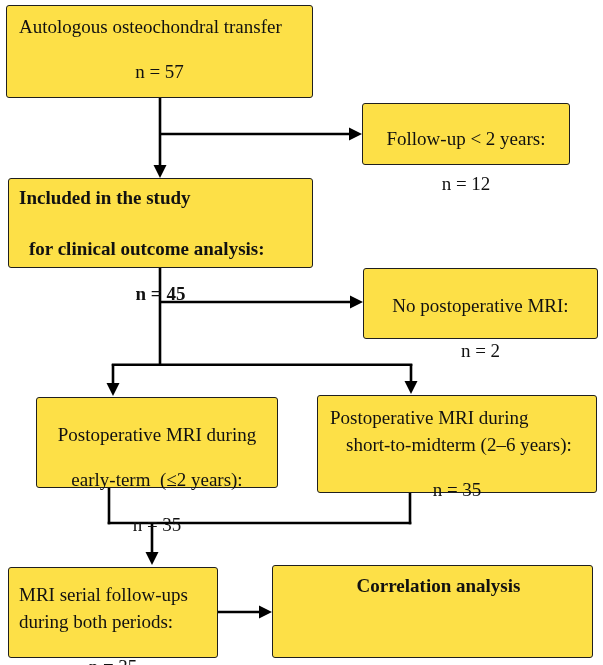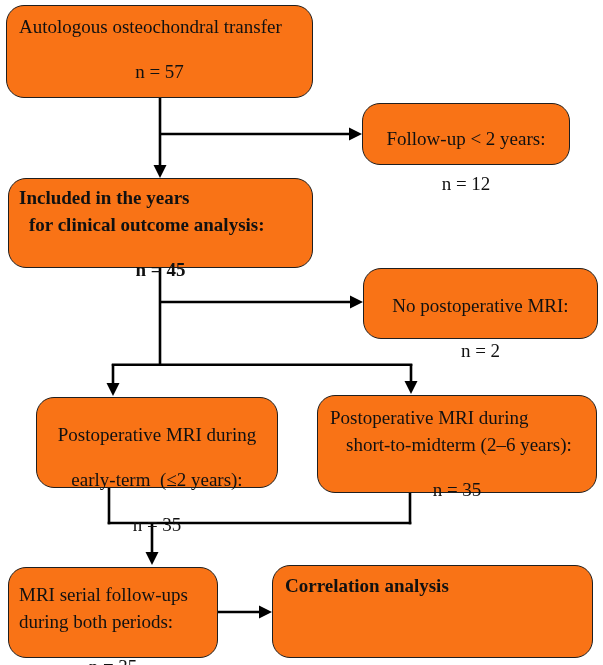--- a/index.html
+++ b/index.html
@@ -17,42 +17,42 @@
     left: 0; top: 0;
     width: 603px; height: 665px;
     z-index: 1;
   }
   svg.connectors line { stroke: #000000; stroke-width: 2.6; }
   svg.connectors polygon { fill: #000000; stroke: none; }
   .box {
     position: absolute;
     z-index: 2;
     box-sizing: border-box;
-    background: #f97316;
+    background: #fde047;
     border: 1.6px solid #1f1f1f;
-    border-radius: 18px;
+    border-radius: 3px;
     font-size: 19px;
     line-height: 27px;
   }
   .box.bold { font-weight: bold; }
   .line { white-space: pre-wrap; }
   .pl-a { padding-left: 12px; }
   .pl-b { padding-left: 28px; }
   .pl-c { padding-left: 10px; }
-  .pl-d { padding-left: 20px; }
+  .pl-d { padding-left: 20px; margin-top: 24px; }
   .ctr  { text-align: center; margin-top: 18px; }
 
   #box-surgery     { left: 6px;   top: 5px;   width: 307px; height: 93px; padding-top: 7px; }
   #box-followup    { left: 362px; top: 103px; width: 208px; height: 62px; padding-top: 3px; }
   #box-included    { left: 8px;   top: 178px; width: 305px; height: 90px; padding-top: 5px; }
   #box-nomri       { left: 363px; top: 268px; width: 235px; height: 71px; padding-top: 5px; }
   #box-early       { left: 36px;  top: 397px; width: 242px; height: 91px; padding-top: 5px; }
   #box-midterm     { left: 317px; top: 395px; width: 280px; height: 98px; padding-top: 8px; }
   #box-serial      { left: 8px;   top: 567px; width: 210px; height: 91px; padding-top: 13px; }
-  #box-correlation { left: 272px; top: 565px; width: 321px; height: 93px; padding-top: 6px; }
+  #box-correlation { left: 272px; top: 565px; width: 321px; height: 93px; padding-top: 6px; text-align: center; }
 </style>
 </head>
 <body>
 
 <div class="stage">
 
   <svg class="connectors" viewBox="0 0 603 665" xmlns="http://www.w3.org/2000/svg">
     <g>
       <line x1="160" y1="97" x2="160" y2="166"></line>
       <polygon points="153.5,165 166.5,165 160,178"></polygon>
@@ -102,21 +102,21 @@
     <div class="line pl-a">Autologous osteochondral transfer</div>
     <div class="line ctr">n = 57</div>
   </div>
 
   <div class="box" id="box-followup">
     <div class="line ctr">Follow-up &lt; 2 years:</div>
     <div class="line ctr">n = 12</div>
   </div>
 
   <div class="box bold" id="box-included">
-    <div class="line pl-c">Included in the years</div>
+    <div class="line pl-c">Included in the study</div>
     <div class="line pl-d">for clinical outcome analysis:</div>
     <div class="line ctr">n = 45</div>
   </div>
 
   <div class="box" id="box-nomri">
     <div class="line ctr">No postoperative MRI:</div>
     <div class="line ctr">n = 2</div>
   </div>
 
   <div class="box" id="box-early">

